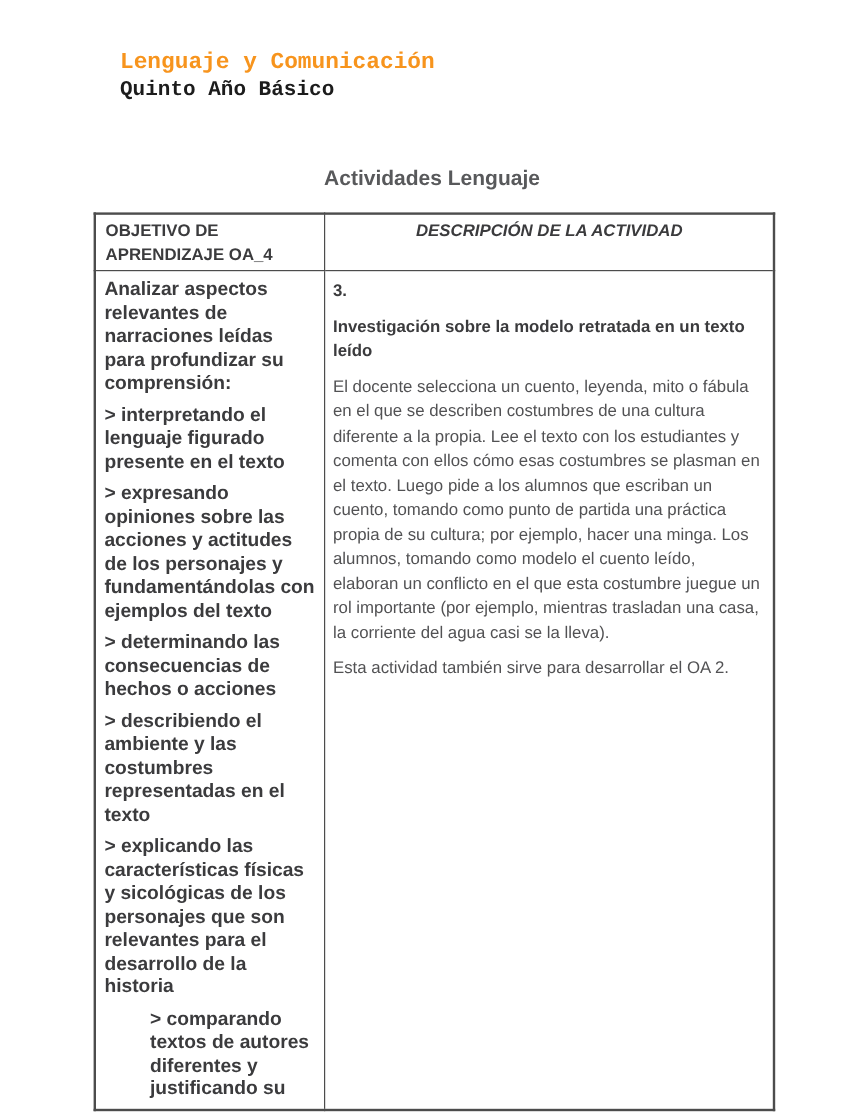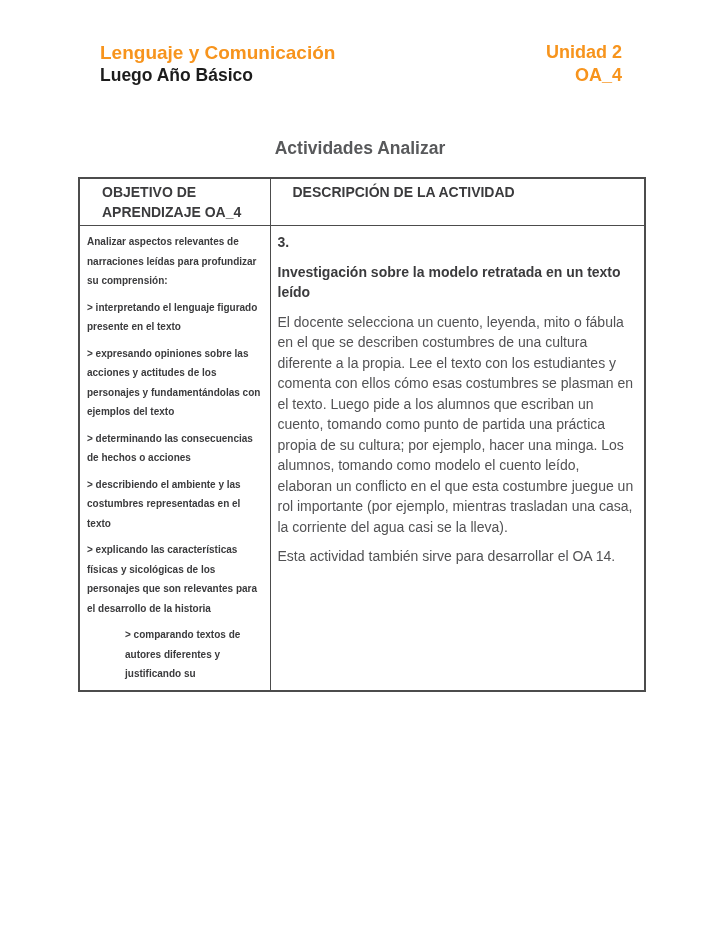--- a/index.html
+++ b/index.html
@@ -17,20 +17,21 @@
     height: 932px;
     background: #ffffff;
     overflow: hidden;
   }
   
   .doc-header {
     display: flex;
     justify-content: space-between;
     align-items: flex-end;
     margin: 41px 98px 0 100px;
+    font-family: Liberation Mono, monospace;
   }
   .header-left .course {
     color: #F7941D;
     font-weight: 700;
     font-size: 19px;
     line-height: 23px;
     white-space: nowrap;
   }
   .header-left .grade {
     color: #1c1c1c;
@@ -71,27 +72,27 @@
     border: 1px solid #4C4C4C;
     vertical-align: top;
   }
   .col-objective { width: 191px; }
   .col-description { width: 375px; }
   .activity-table th {
     font-size: 14px;
     font-weight: 700;
     color: #3B3B3D;
     line-height: 20px;
-    padding: 3px 7px 3px 22px;
+    padding: 3px 7px 3px 8px;
   }
   th.col-objective { text-align: left; }
-  th.col-description { text-align: left; }
+  th.col-description { text-align: center; font-style: italic; }
   .objective-cell {
     padding: 6px 6px 6px 7px;
-    font-size: 10px;
+    font-size: 16px;
     font-weight: 700;
     color: #3B3B3D;
     line-height: 19.5px;
   }
   .objective-cell p { margin: 0 0 7px 0; }
   .objective-cell .bullet-list p:last-child { margin-bottom: 0; margin-left: 38px; }
   .description-cell {
     padding: 6px 8px 6px 7px;
     font-size: 14px;
     color: #525254;
@@ -106,29 +107,25 @@
   .para-list p:last-child { margin-bottom: 0; }
 </style>
 </head>
 <body>
 
 <div class="page">
 
   <header class="doc-header">
     <div class="header-left">
       <div class="course">Lenguaje y Comunicación</div>
-      <div class="grade">Luego Año Básico</div>
-    </div>
-    <div class="header-right">
-      <div class="unit">Unidad 2</div>
-      <div class="oa">OA_4</div>
+      <div class="grade">Quinto Año Básico</div>
     </div>
   </header>
 
-  <h1 class="doc-title">Actividades Analizar</h1>
+  <h1 class="doc-title">Actividades Lenguaje</h1>
 
   <table class="activity-table">
     <thead>
       <tr>
         <th class="col-objective">OBJETIVO DE APRENDIZAJE OA_4</th>
         <th class="col-description">DESCRIPCIÓN DE LA ACTIVIDAD</th>
       </tr>
     </thead>
     <tbody>
       <tr>
@@ -141,20 +138,20 @@
               <p class="objective-bullet">&gt; describiendo el ambiente y las costumbres representadas en el texto</p>
               <p class="objective-bullet">&gt; explicando las características físicas y sicológicas de los personajes que son relevantes para el desarrollo de la historia</p>
               <p class="objective-bullet">&gt; comparando textos de autores diferentes y justificando su</p>
             </div>
         </td>
         <td class="description-cell">
           <p class="activity-number">3.</p>
           <p class="activity-title">Investigación sobre la modelo retratada en un texto leído</p>
           <div class="para-list">
               <p class="activity-paragraph">El docente selecciona un cuento, leyenda, mito o fábula en el que se describen costumbres de una cultura diferente a la propia. Lee el texto con los estudiantes y comenta con ellos cómo esas costumbres se plasman en el texto. Luego pide a los alumnos que escriban un cuento, tomando como punto de partida una práctica propia de su cultura; por ejemplo, hacer una minga. Los alumnos, tomando como modelo el cuento leído, elaboran un conflicto en el que esta costumbre juegue un rol importante (por ejemplo, mientras trasladan una casa, la corriente del agua casi se la lleva).</p>
-              <p class="activity-paragraph">Esta actividad también sirve para desarrollar el OA 14.</p>
+              <p class="activity-paragraph">Esta actividad también sirve para desarrollar el OA 2.</p>
             </div>
         </td>
       </tr>
     </tbody>
   </table>
 
 </div>
 
 </body></html>

